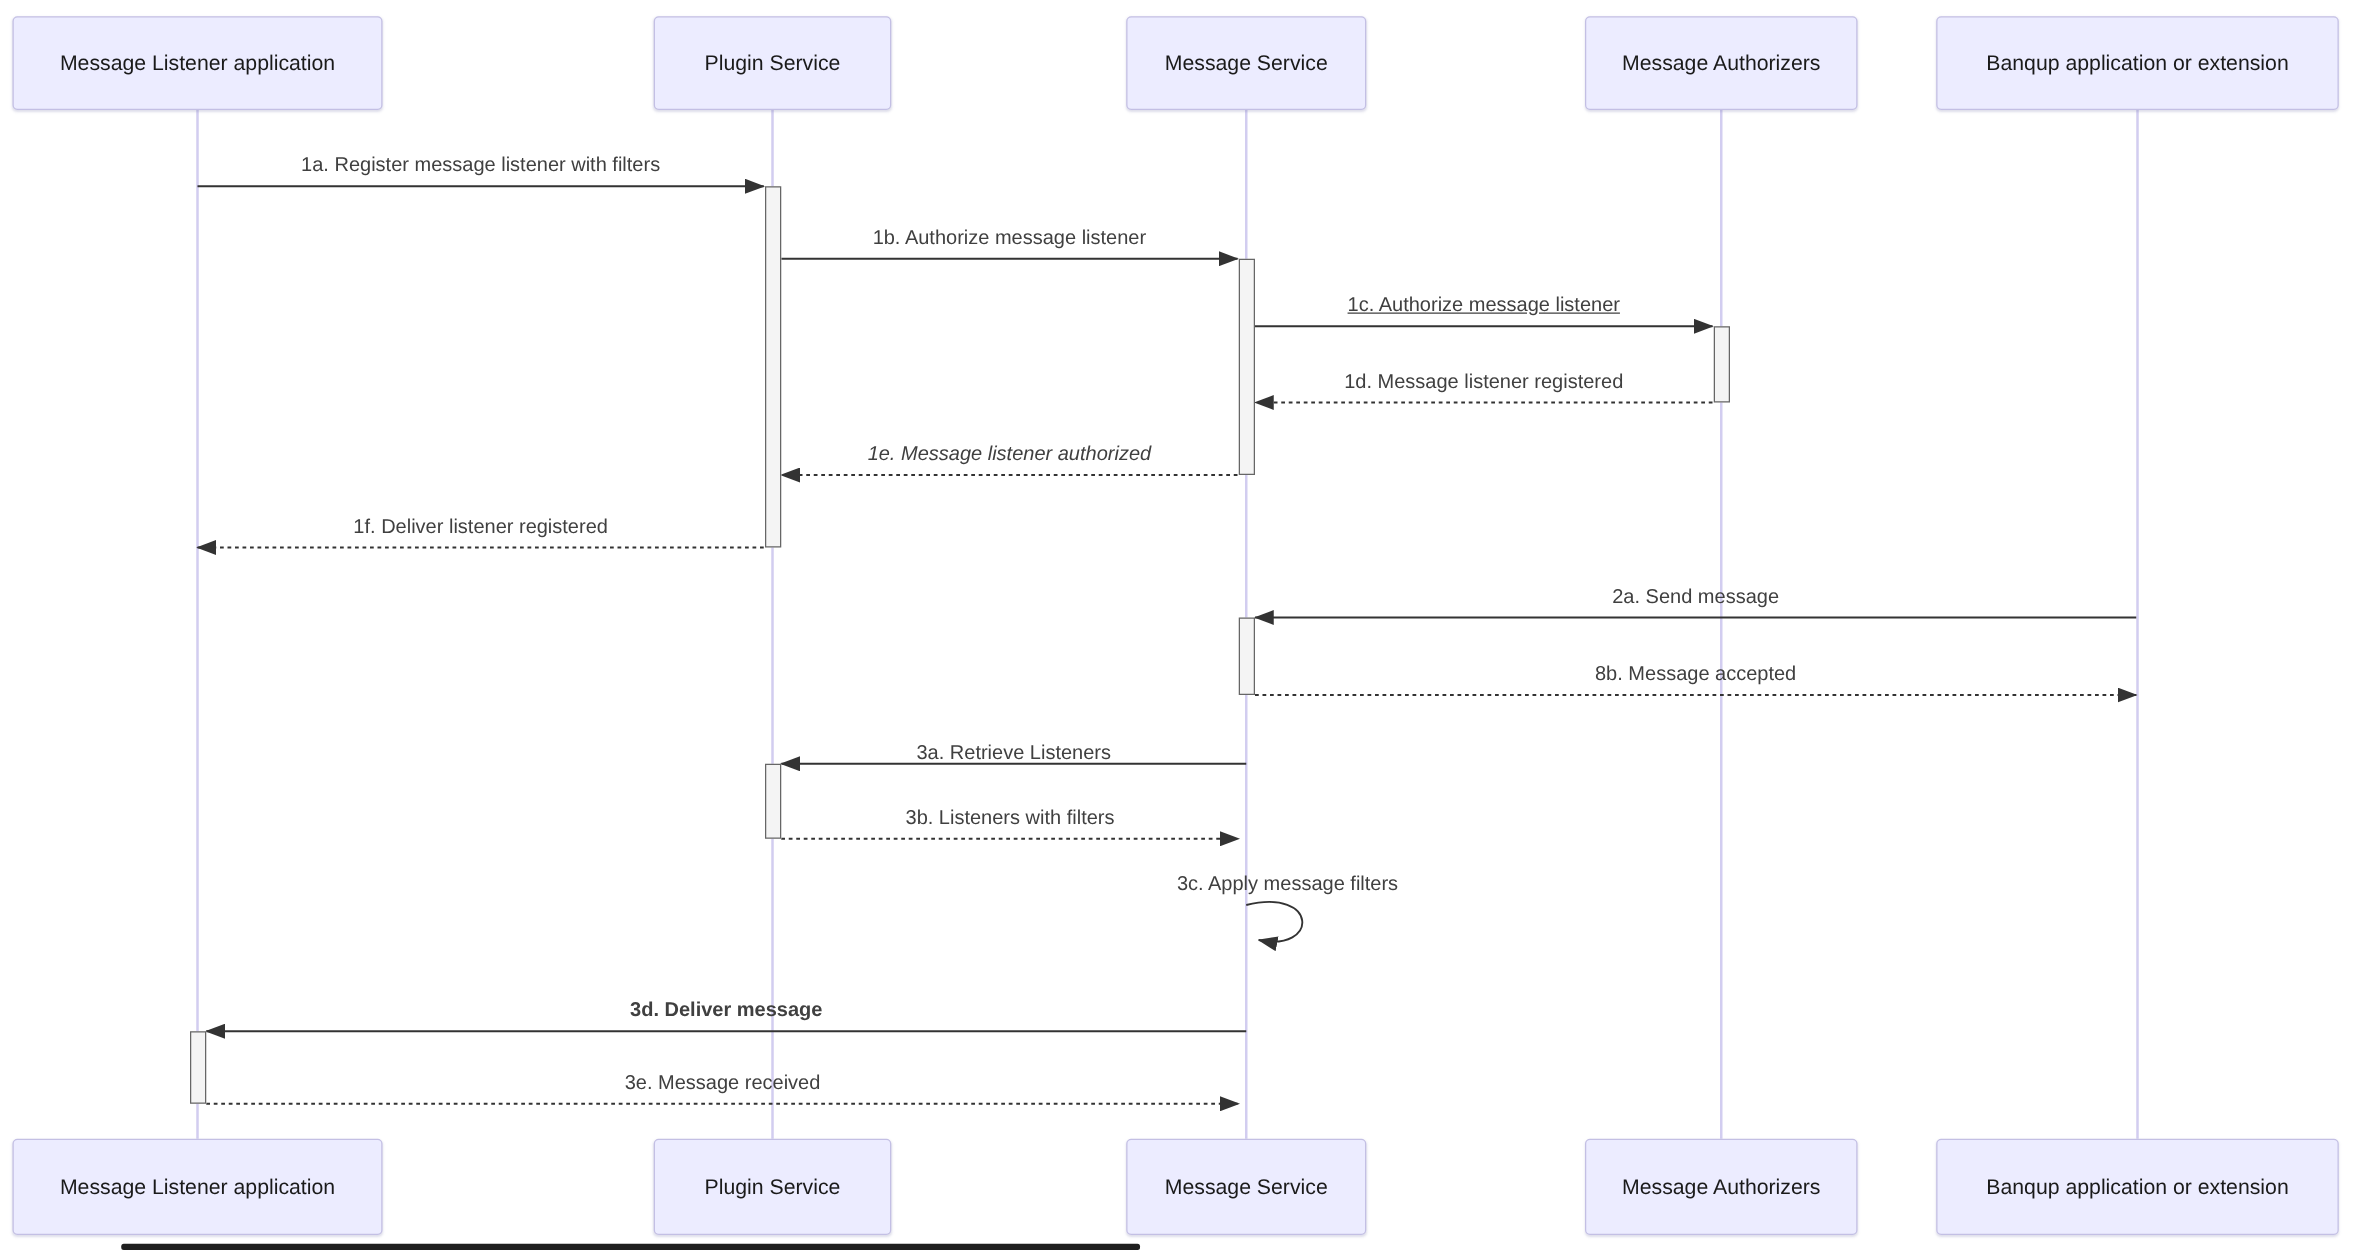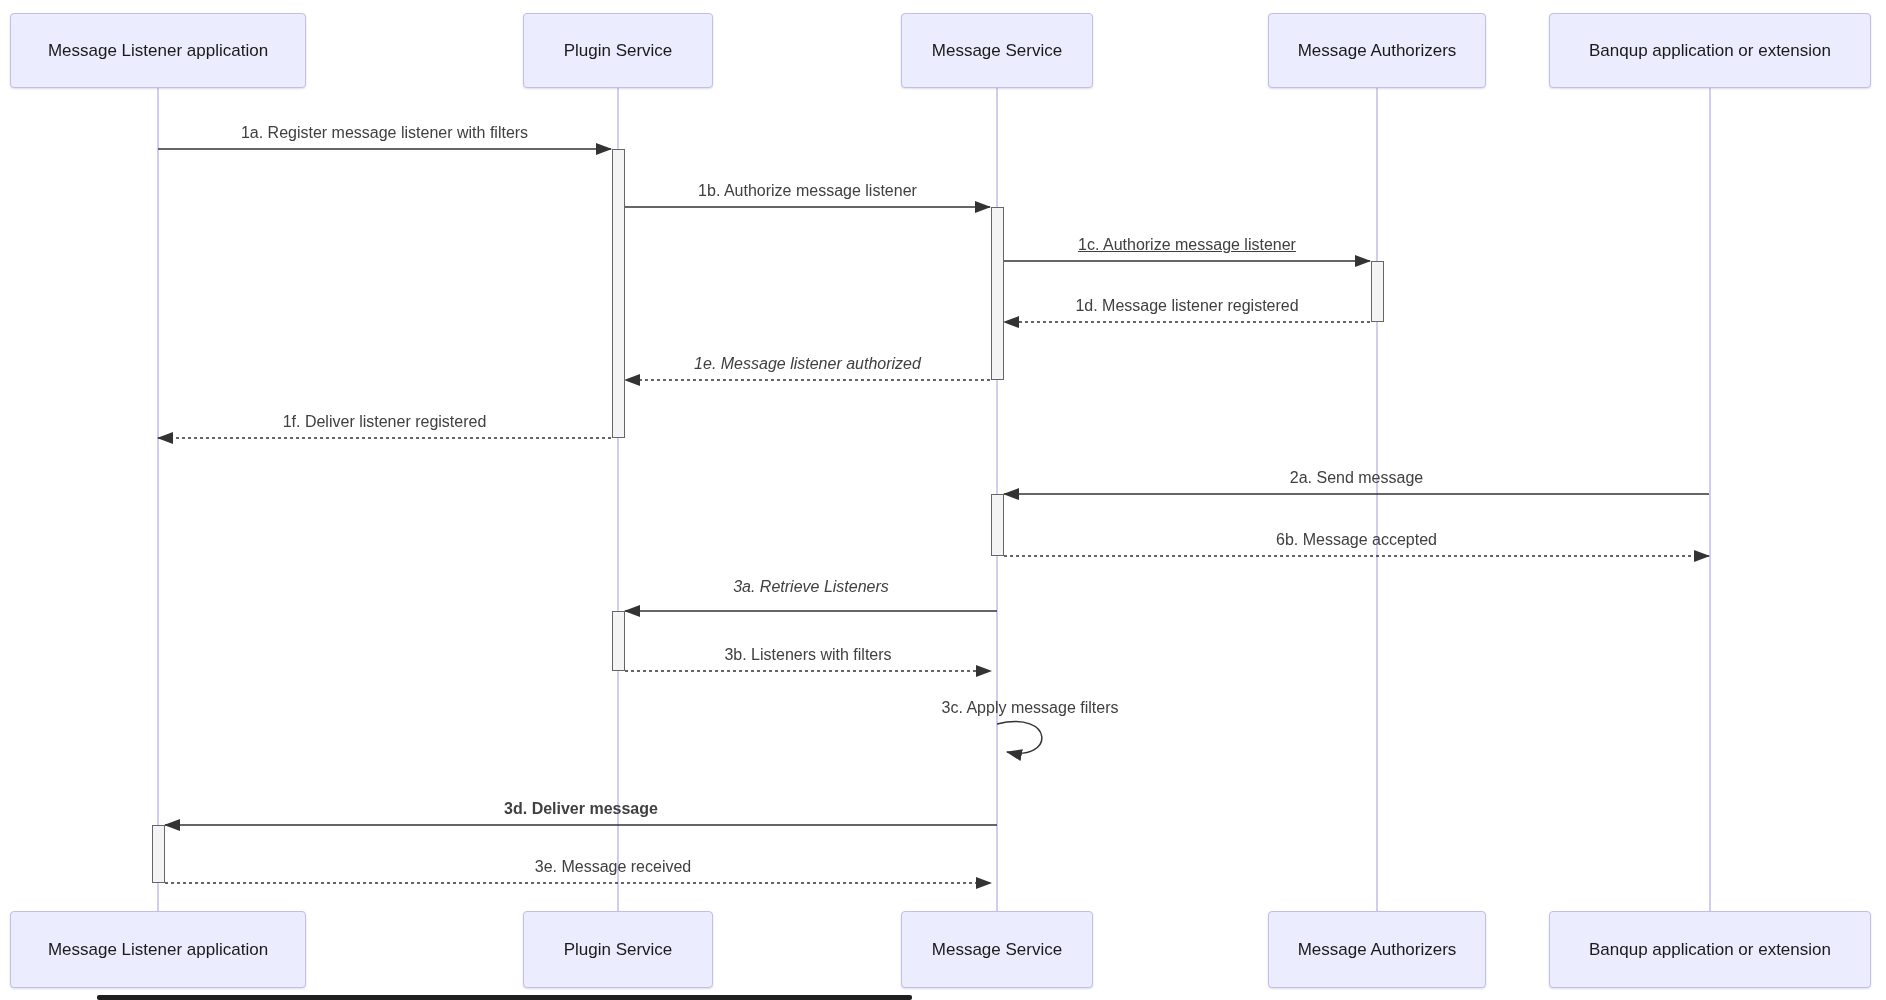--- a/index.html
+++ b/index.html
@@ -94,26 +94,26 @@
     <div class="activation" style="left: 990.5px; top: 494px; height: 62px;"></div>
     <div class="activation" style="left: 611.5px; top: 611px; height: 60px;"></div>
     <div class="activation" style="left: 151.5px; top: 825px; height: 58px;"></div>
     <div class="msg-label" style="left: 384.5px; bottom: 858px;">1a. Register message listener with filters</div>
     <div class="msg-label" style="left: 807.5px; bottom: 800px; text-align: right;">1b. Authorize message listener</div>
     <div class="msg-label" style="left: 1187px; bottom: 746px; text-decoration: underline;">1c. Authorize message listener</div>
     <div class="msg-label" style="left: 1187px; bottom: 685px;">1d. Message listener registered</div>
     <div class="msg-label" style="left: 807.5px; bottom: 627px; font-style: italic;">1e. Message listener authorized</div>
     <div class="msg-label" style="left: 384.5px; bottom: 569px;">1f. Deliver listener registered</div>
     <div class="msg-label" style="left: 1356.5px; bottom: 513px;">2a. Send message</div>
-    <div class="msg-label" style="left: 1356.5px; bottom: 451px;">6b. Message accepted</div>
-    <div class="msg-label" style="left: 811px; bottom: 404px; font-style: italic;">3a. Retrieve Listeners</div>
+    <div class="msg-label" style="left: 1356.5px; bottom: 451px;">8b. Message accepted</div>
+    <div class="msg-label" style="left: 811px; bottom: 388px;">3a. Retrieve Listeners</div>
     <div class="msg-label" style="left: 808px; bottom: 336px;">3b. Listeners with filters</div>
     <div class="msg-label" style="left: 1030px; bottom: 283px;">3c. Apply message filters</div>
     <div class="msg-label" style="left: 581px; bottom: 182px; font-weight: bold;">3d. Deliver message</div>
-    <div class="msg-label" style="left: 578px; bottom: 124px; margin-left: 35px;">3e. Message received</div>
+    <div class="msg-label" style="left: 578px; bottom: 124px;">3e. Message received</div>
     <div class="actor-box" style="left: 10px; width: 296px; top: 13px; height: 75px;">
       <span>Message Listener application</span>
     </div>
     <div class="actor-box" style="left: 523px; width: 190px; top: 13px; height: 75px;">
       <span>Plugin Service</span>
     </div>
     <div class="actor-box" style="left: 901px; width: 192px; top: 13px; height: 75px;">
       <span>Message Service</span>
     </div>
     <div class="actor-box" style="left: 1268px; width: 218px; top: 13px; height: 75px;">

